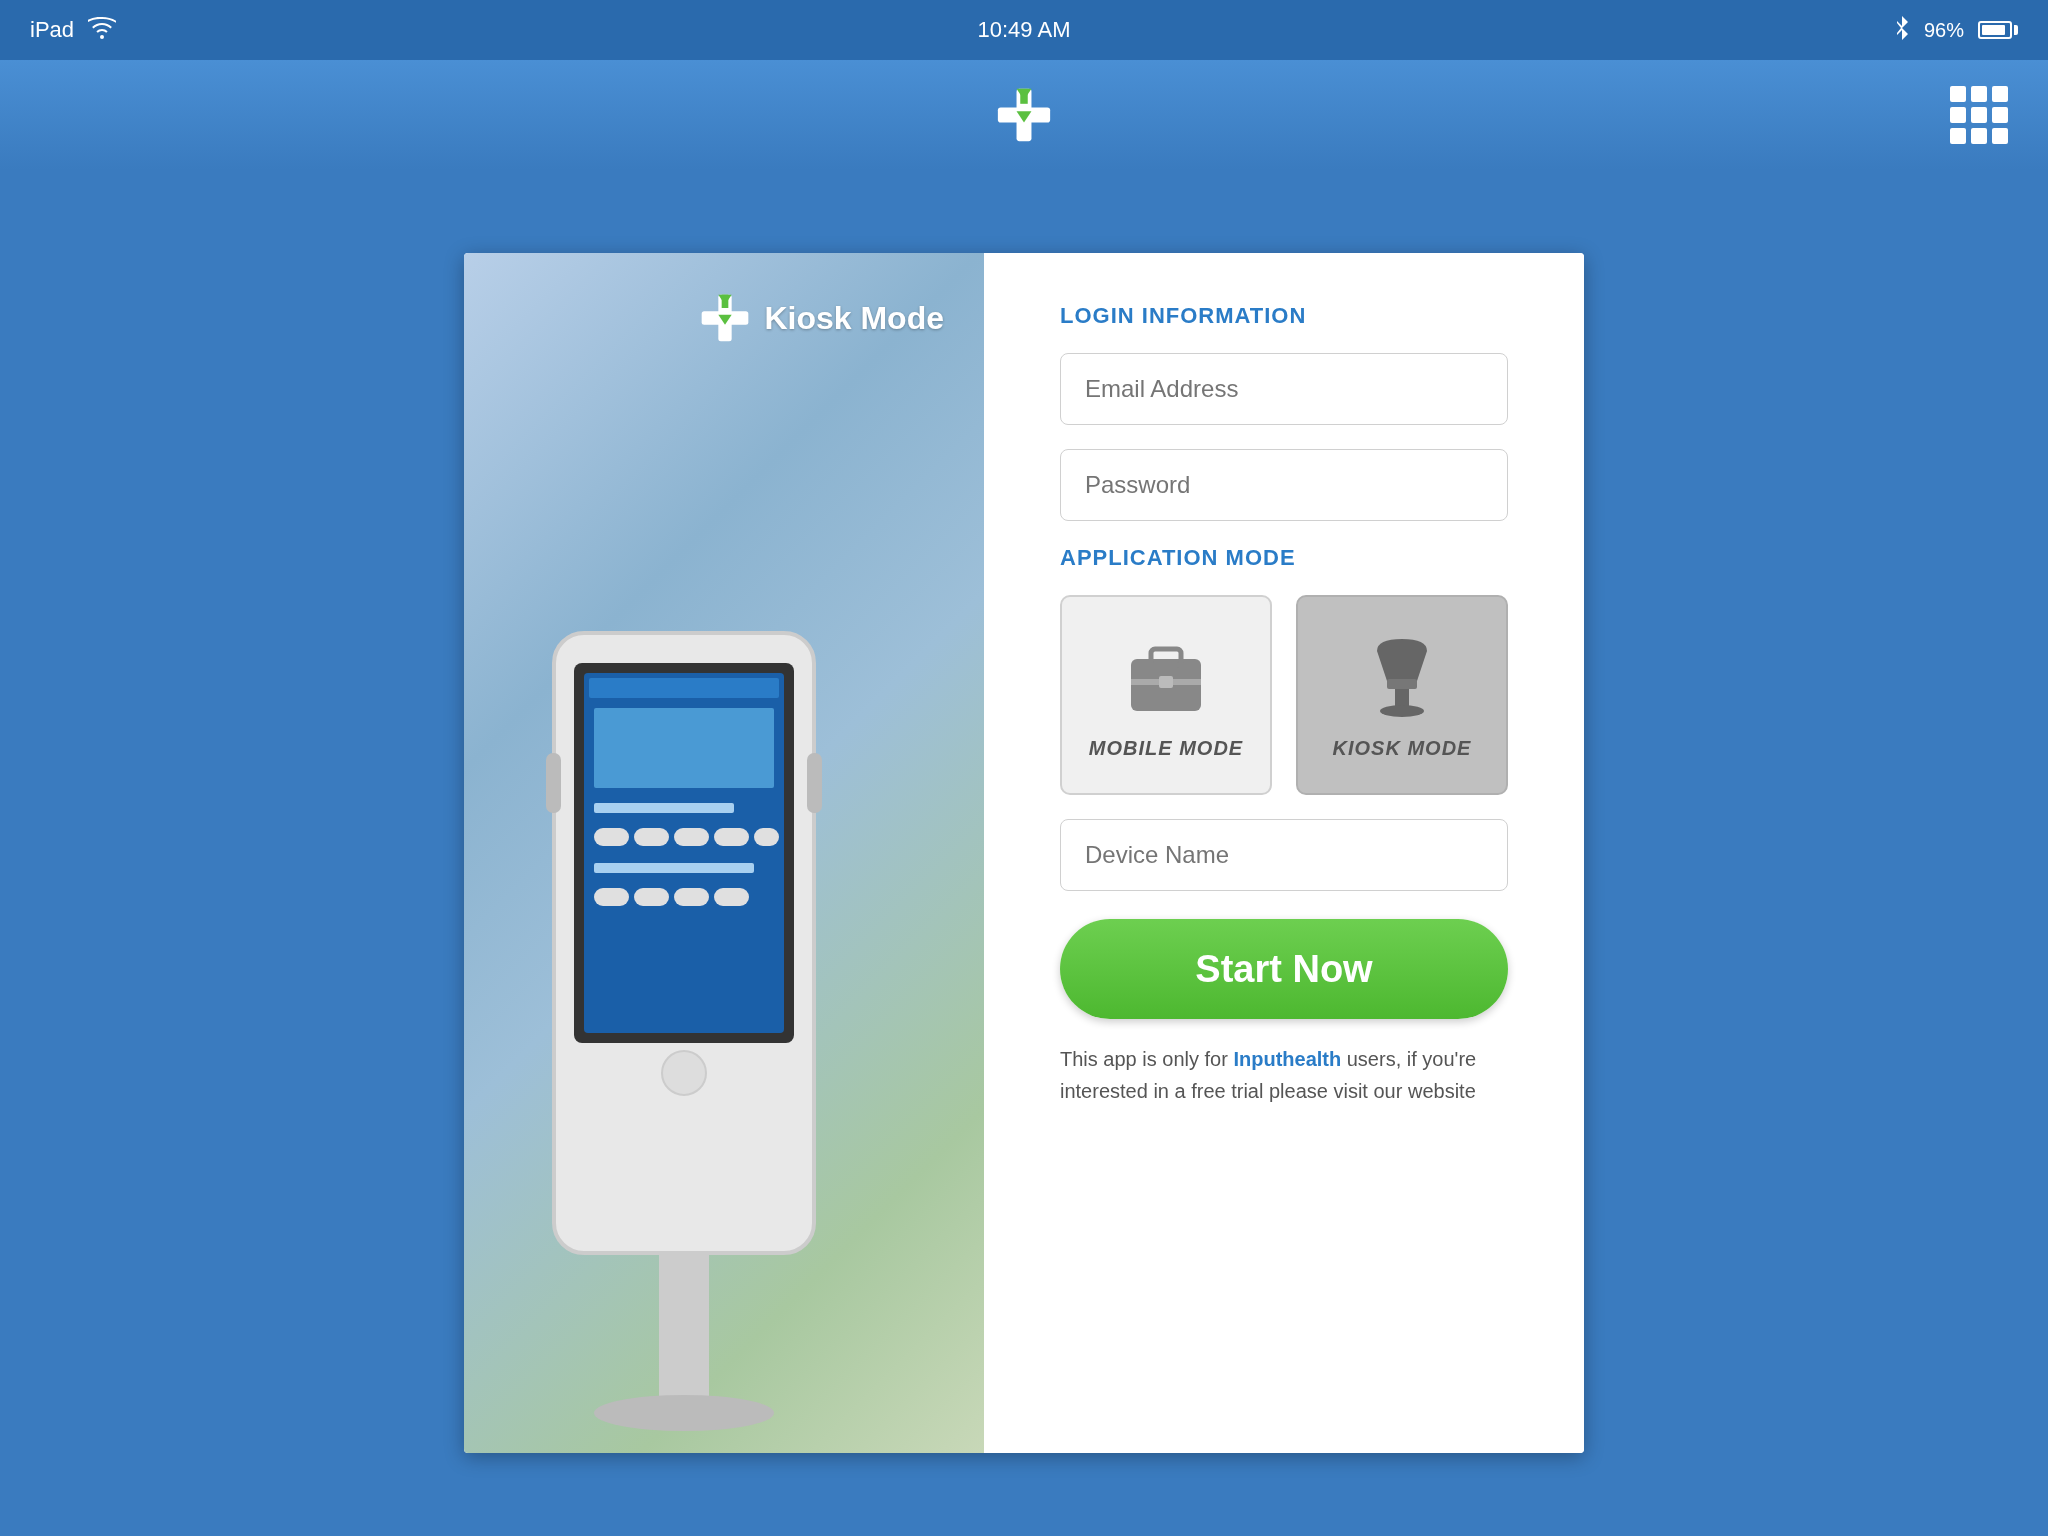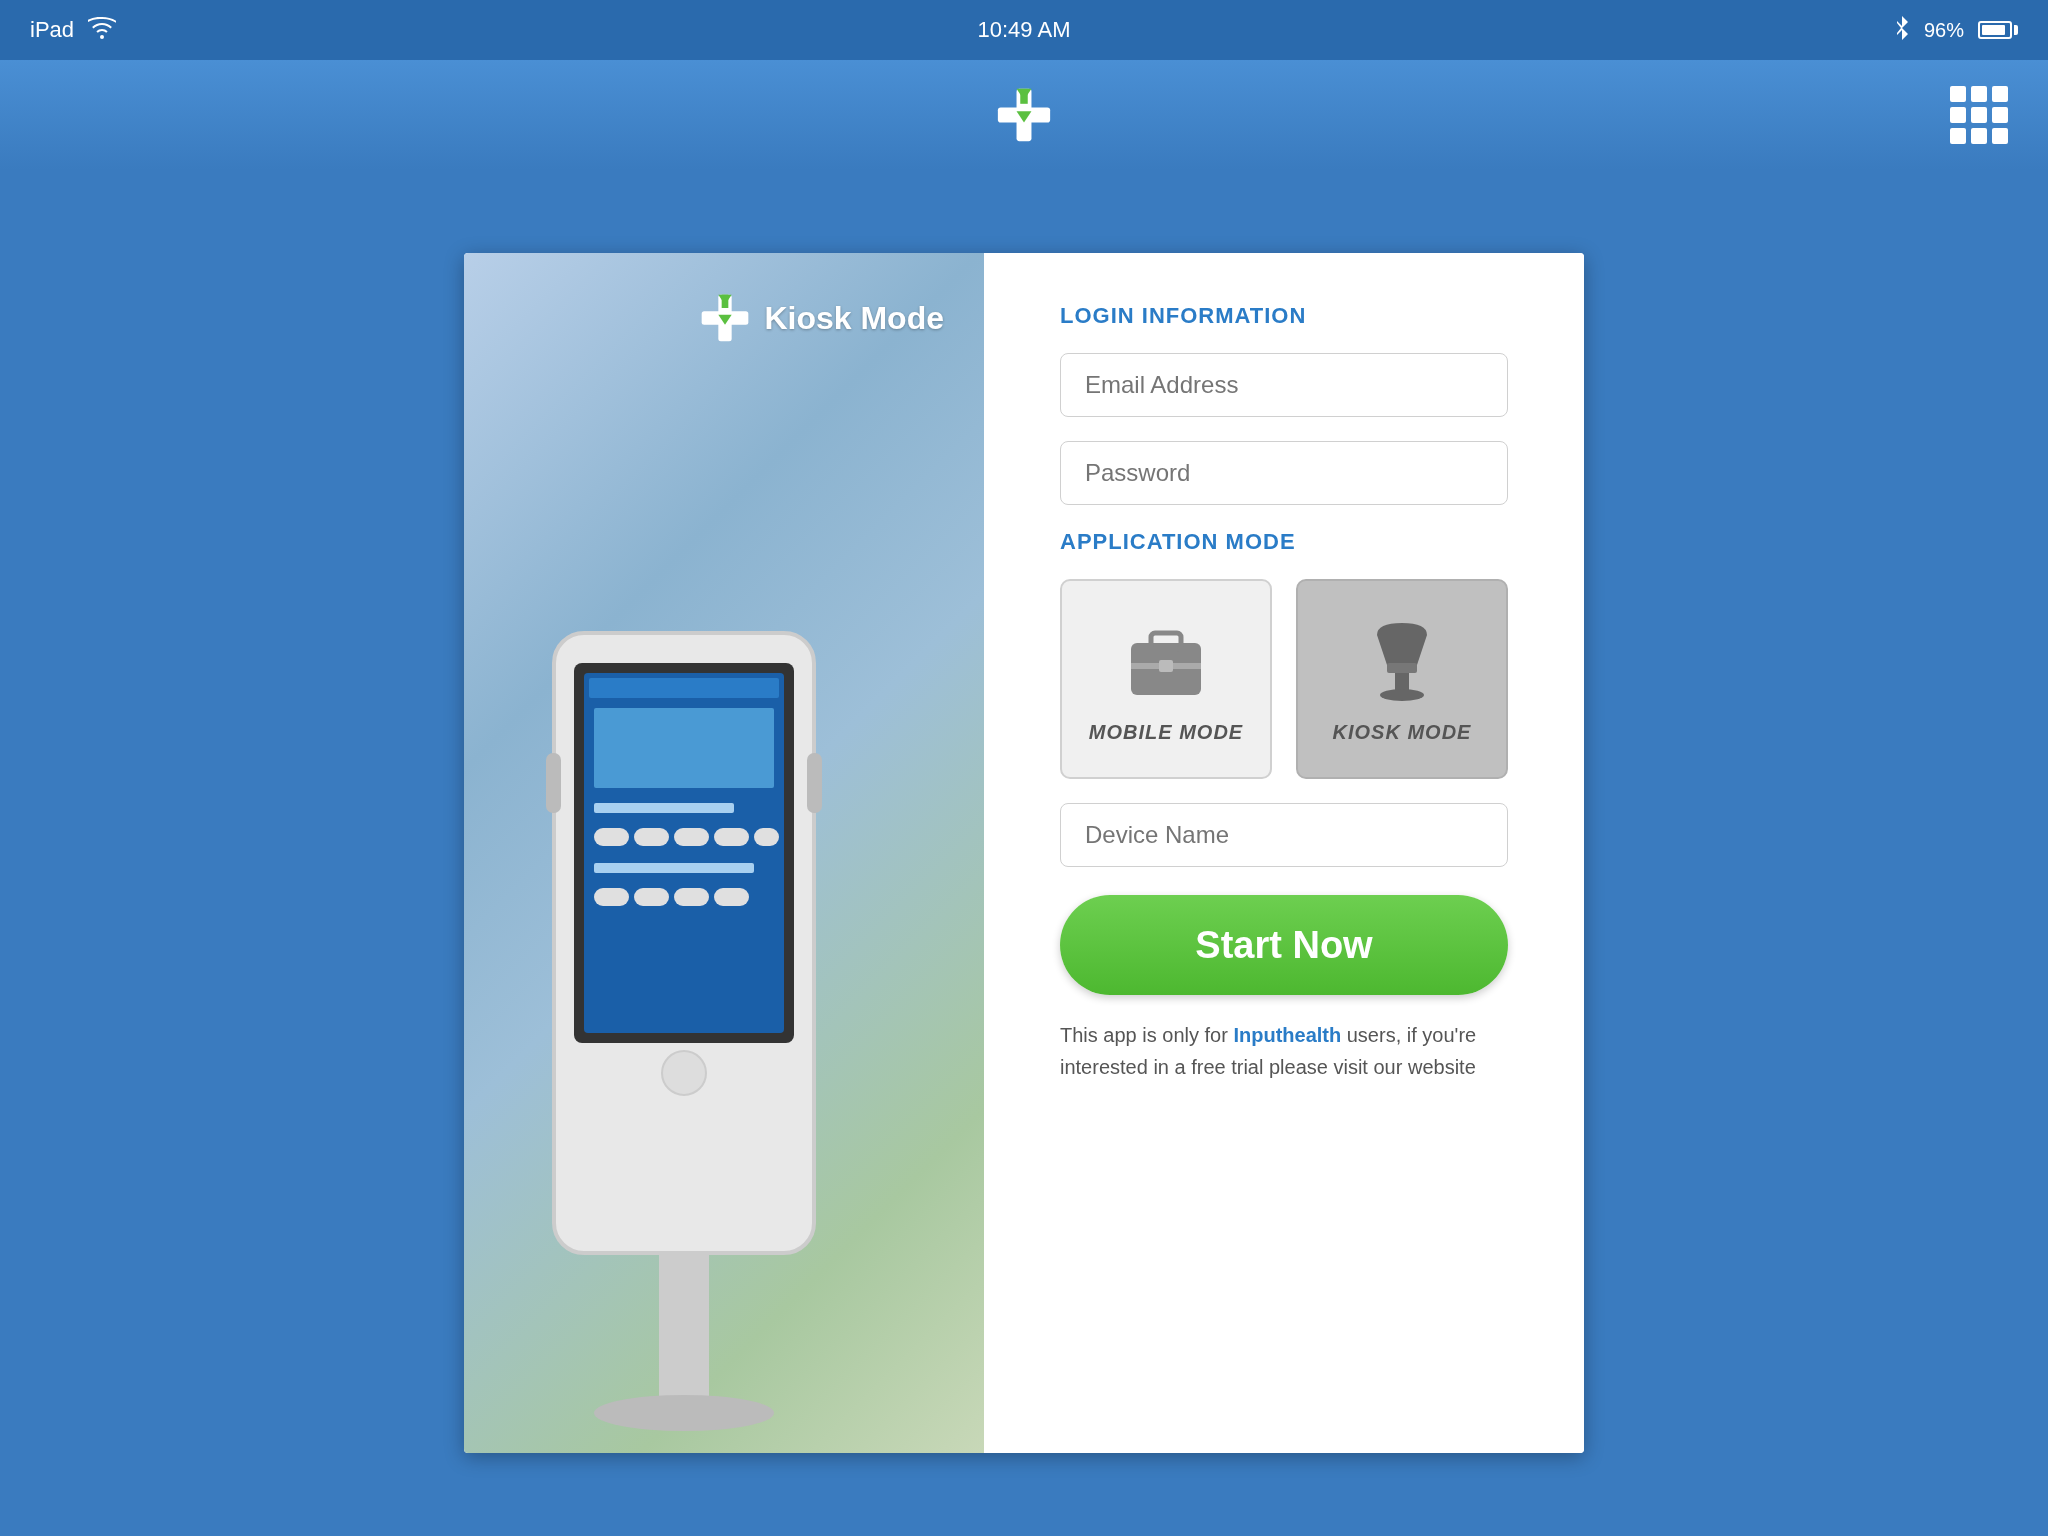--- a/index.html
+++ b/index.html
@@ -149,21 +149,21 @@
     .section-label {
       color: #2a7cc7;
       font-size: 22px;
       font-weight: 700;
       letter-spacing: 1px;
       text-transform: uppercase;
     }
 
     .input-field {
       width: 100%;
-      height: 64px;
+      height: 72px;
       border: 1.5px solid #d0d0d0;
       border-radius: 8px;
       padding: 0 24px;
       font-size: 24px;
       color: #999;
       outline: none;
       background: white;
     }
 
     .app-mode-buttons {

